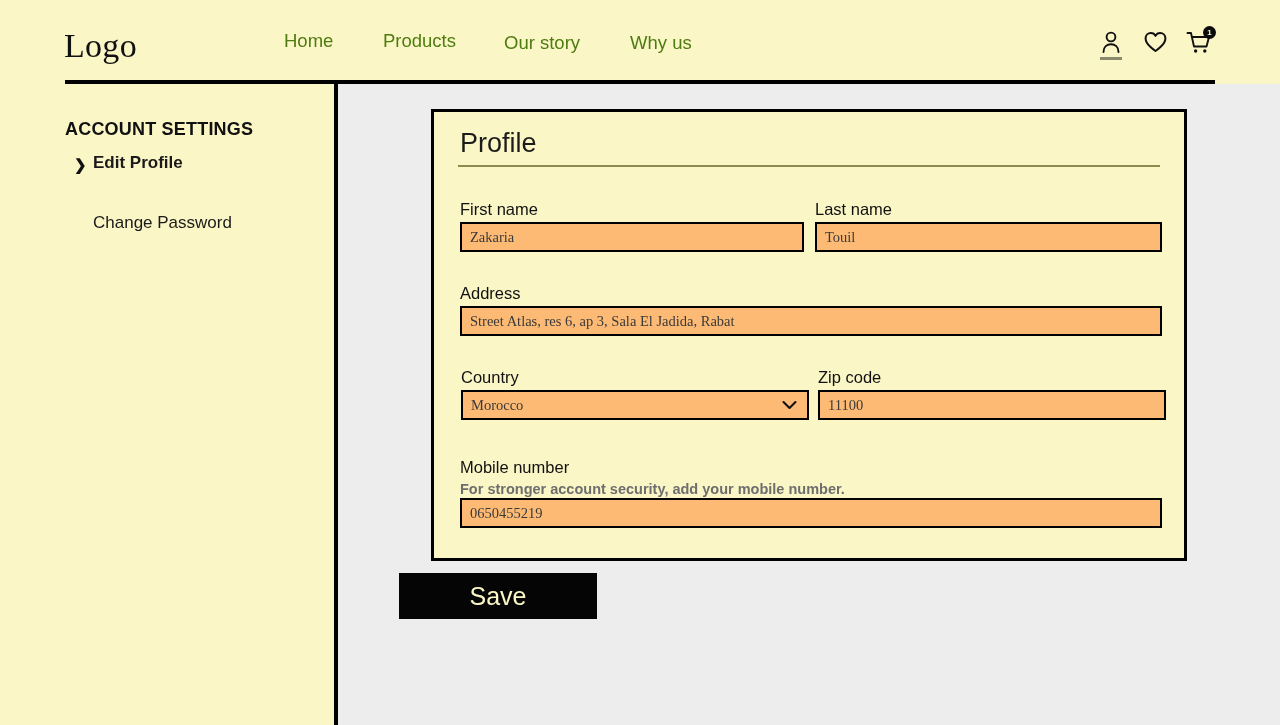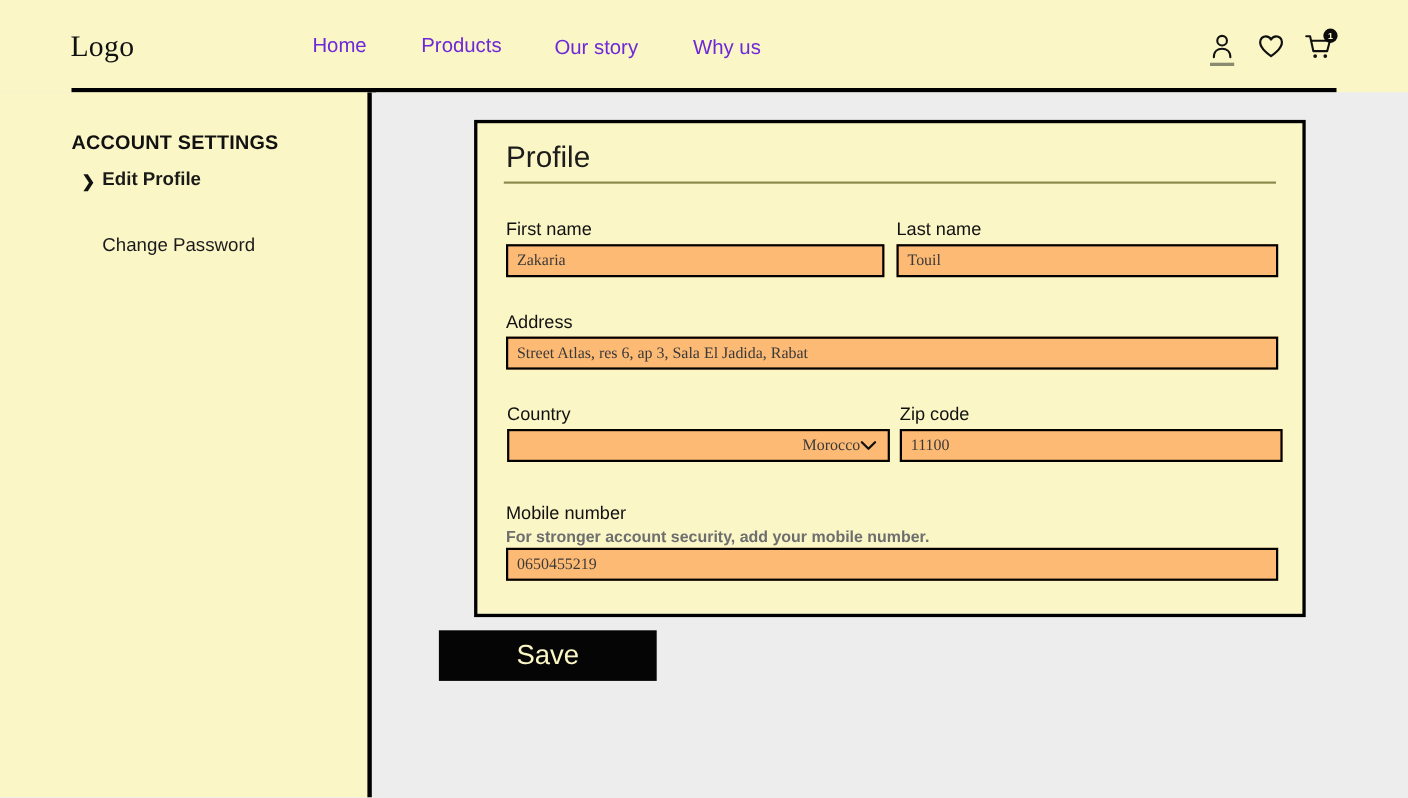--- a/index.html
+++ b/index.html
@@ -29,28 +29,28 @@
     position: absolute;
     left: 65px; top: 80px;
     width: 1150px;
     height: 4px;
     background: #000;
   }
   #logo {
     position: absolute;
     left: 64px; top: 27px;
     font-family: "Liberation Serif", serif;
-    font-size: 27px;
+    font-size: 34px;
     letter-spacing: 0.3px;
     color: #111;
   }
   .nav-link {
     position: absolute;
     font-size: 18.5px;
-    color: #6d28d9;
+    color: #4d7c0f;
     white-space: nowrap;
     cursor: pointer;
   }
   #nav-home      { left: 284px; top: 30px; }
   #nav-products  { left: 383px; top: 30px; }
   #nav-our-story { left: 504px; top: 32px; }
   #nav-why-us    { left: 630px; top: 32px; }
 
   #header-icons {
     position: absolute;
@@ -182,21 +182,21 @@
     display: flex;
     align-items: center;
     padding: 0 0 0 8px;
     font-size: 14.5px;
     color: #3a3a3a;
     font-family: Liberation Serif, serif;
     cursor: text;
   }
   .fld.select {
     cursor: pointer;
-    justify-content: flex-end;
+    justify-content: space-between;
     padding-right: 10px;
   }
   .chev-down { display: flex; align-items: center; }
 
   
   #lbl-first   { left: 26px;  top: 88px; }
   #in-first    { left: 26px;  top: 110px; width: 344px; }
   #lbl-last    { left: 381px; top: 88px; }
   #in-last     { left: 381px; top: 110px; width: 347px; }
 

